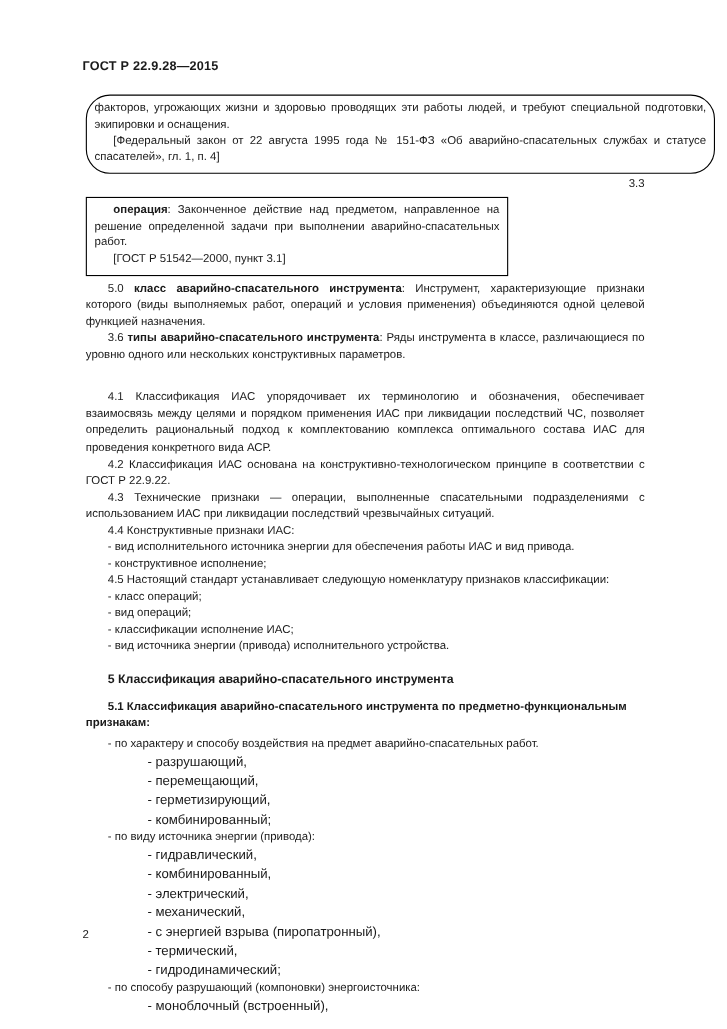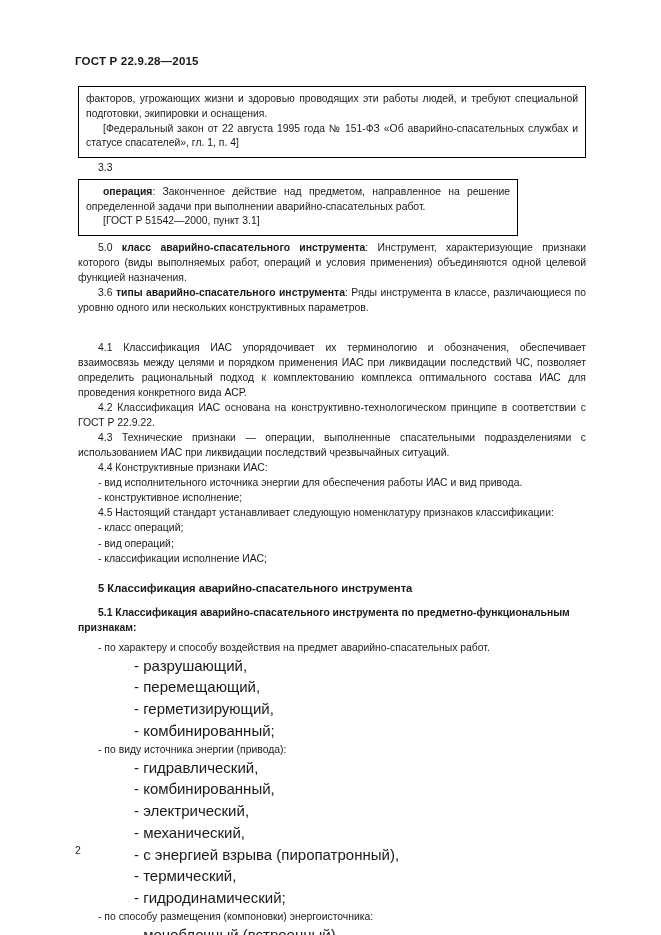--- a/index.html
+++ b/index.html
@@ -40,33 +40,34 @@
   
   .defbox {
     border: 1.2px solid #000;
     box-sizing: border-box;
     padding: 5px 7px 6px 7px;
     font-size: 10.4px;
     line-height: 1.42;
     text-align: justify;
     text-justify: inter-word;
   }
-  .defbox.wide { width: 508px; }
-  .defbox.narrow { width: 440px; }
+  .defbox.wide { width: 572px; border-radius: 22px; }
+  .defbox.narrow { width: 384px; }
   .defbox p {
     margin: 0;
   }
   .defbox p.ind {
     text-indent: 17px;
   }
   .defbox .noj { text-align: left; }
   .clause-num {
     font-size: 10.4px;
     line-height: 1.42;
     padding: 3px 0 3px 20px;
+    text-align: right;
   }
   
   .para {
     font-size: 10.4px;
     line-height: 1.45;
     text-align: justify;
     text-justify: inter-word;
     margin: 0;
     text-indent: 20px;
   }
@@ -88,21 +89,21 @@
     line-height: 1.45;
     padding-left: 20px;
     text-align: left;
   }
   .dash {
     font-size: 10.4px;
     line-height: 1.45;
     padding-left: 20px;
   }
   .dash2 {
-    font-size: 15px;
+    font-size: 12px;
     line-height: 1.45;
     padding-left: 56px;
   }
   .pageno {
     position: absolute;
     left: 75px;
     top: 845px;
     font-size: 10.4px;
   }
 </style>
@@ -142,20 +143,21 @@
     <p class="para">4.1 Классификация ИАС упорядочивает их терминологию и обозначения, обеспечивает взаимосвязь между целями и порядком применения ИАС при ликвидации последствий ЧС, позволяет определить рациональный подход к комплектованию комплекса оптимального состава ИАС для проведения конкретного вида АСР.</p>
     <p class="para">4.2 Классификация ИАС основана на конструктивно-технологическом принципе в соответствии с ГОСТ Р 22.9.22.</p>
     <p class="para">4.3 Технические признаки — операции, выполненные спасательными подразделениями с использованием ИАС при ликвидации последствий чрезвычайных ситуаций.</p>
     <p class="para left">4.4 Конструктивные признаки ИАС:</p>
     <div class="dash">- вид исполнительного источника энергии для обеспечения работы ИАС и вид привода.</div>
     <div class="dash">- конструктивное исполнение;</div>
     <p class="para left">4.5 Настоящий стандарт устанавливает следующую номенклатуру признаков классификации:</p>
     <div class="dash">- класс операций;</div>
     <div class="dash">- вид операций;</div>
     <div class="dash">- классификации исполнение ИАС;</div>
+    <div class="dash">- вид источника энергии (привода) исполнительного устройства.</div>
 
     <div class="gap-lg"></div>
 
     <h2 class="sec">5 Классификация аварийно-спасательного инструмента</h2>
 
     <div class="gap-md"></div>
 
     <div class="sub-head">5.1 Классификация аварийно-спасательного инструмента по предметно-функциональным</div>
     <div class="sub-head" style="padding-left:0">признакам:</div>
 
@@ -169,20 +171,20 @@
 
     <div class="dash">- по виду источника энергии (привода):</div>
     <div class="dash2">- гидравлический,</div>
     <div class="dash2">- комбинированный,</div>
     <div class="dash2">- электрический,</div>
     <div class="dash2">- механический,</div>
     <div class="dash2">- с энергией взрыва (пиропатронный),</div>
     <div class="dash2">- термический,</div>
     <div class="dash2">- гидродинамический;</div>
 
-    <div class="dash">- по способу размещения (компоновки) энергоисточника:</div>
+    <div class="dash">- по способу разрушающий (компоновки) энергоисточника:</div>
     <div class="dash2">- моноблочный (встроенный),</div>
 
   </div>
 
   <div class="pageno">2</div>
 
 </div>
 
 </body></html>

